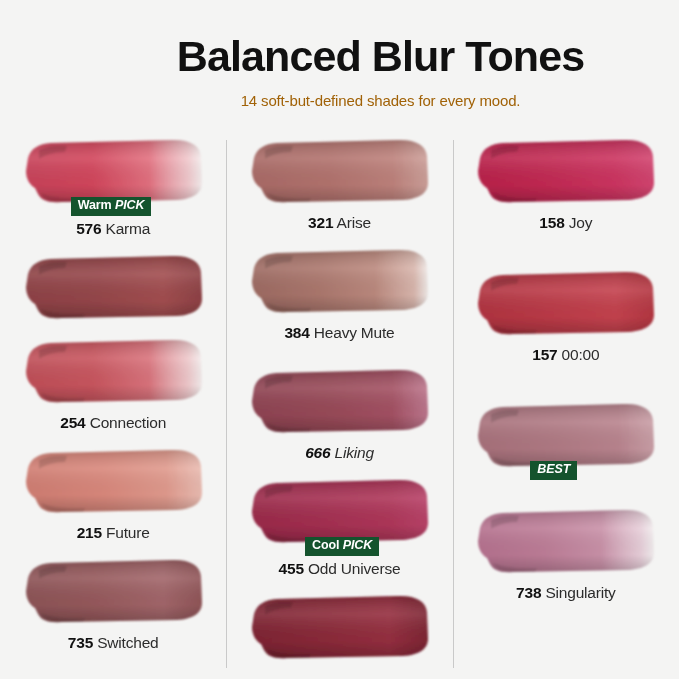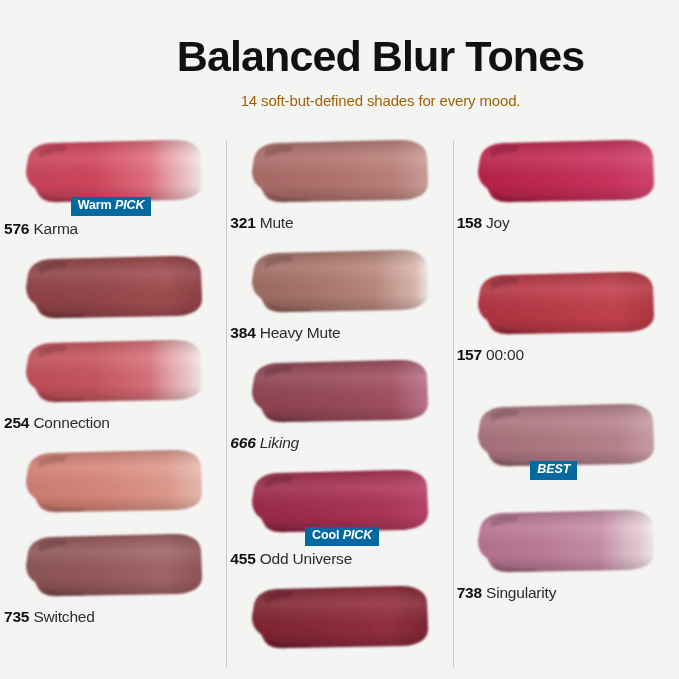--- a/index.html
+++ b/index.html
@@ -86,33 +86,34 @@
     position: absolute;
     left: 0;
     top: 0;
     width: 185px;
     height: 70px;
   }
   .swatch svg { display: block; }
 
   .badge {
     position: absolute;
-    background: #0369a1;
+    background: #14532d;
     color: #ffffff;
     font-size: 12.5px;
     font-weight: 700;
     letter-spacing: -0.1px;
     padding: 2px 7px 3px 7px;
     white-space: nowrap;
     line-height: 1.1;
     z-index: 4;
   }
   .badge .ital { font-style: italic; }
 
   .caption {
+    text-align: center;
     font-size: 15.5px;
     color: #1e1e1e;
     letter-spacing: -0.2px;
     white-space: nowrap;
   }
   .caption .code {
     font-weight: 700;
     color: #111111;
   }
   .caption .nm {
@@ -255,20 +256,21 @@
                 </defs>
                 <g filter="url(#g3b)">
                   <path d="M7,22 C10,12 18,8 30,7 L150,4 C168,3 179,9 180,20 L181,45 C182,57 172,63 156,64 L40,66 C27,67 20,64 17,58 L14,52 C10,50 5,44 5,35 Z" fill="url(#g3)"></path>
                   <path d="M7,22 C10,12 18,8 30,7 L150,4 C168,3 179,9 180,20 L181,45 C182,57 172,63 156,64 L40,66 C27,67 20,64 17,58 L14,52 C10,50 5,44 5,35 Z" fill="url(#g3v)"></path>
                   <path d="M18,14 C26,10 36,9 46,10 L44,16 C33,16 24,19 18,23 Z" fill="#000" opacity="0.13"></path>
                   <path d="M20,57 C32,62 50,63 64,62 L62,66 L38,66 C28,66 22,62 20,57 Z" fill="#000" opacity="0.10"></path>
                 </g>
               </svg>
             </div>
           </div>
+          <div class="caption" style="margin-top: 8px;"><span class="code">215</span> <span class="nm">Future</span></div>
         </div>
         <div class="shade" style="margin-bottom: 14px;">
           <div class="swatch-wrap">
             <div class="swatch">
               <svg width="185" height="70" viewBox="0 0 185 70" xmlns="http://www.w3.org/2000/svg">
                 <defs>
                   <linearGradient id="g4" x1="0" y1="0" x2="1" y2="0">
                     <stop offset="0%" stop-color="#8c5356"></stop>
                     <stop offset="40%" stop-color="#96595c"></stop>
                     <stop offset="78%" stop-color="#a2666a"></stop>
@@ -320,23 +322,23 @@
                 </defs>
                 <g filter="url(#g5b)">
                   <path d="M7,22 C10,12 18,8 30,7 L150,4 C168,3 179,9 180,20 L181,45 C182,57 172,63 156,64 L40,66 C27,67 20,64 17,58 L14,52 C10,50 5,44 5,35 Z" fill="url(#g5)"></path>
                   <path d="M7,22 C10,12 18,8 30,7 L150,4 C168,3 179,9 180,20 L181,45 C182,57 172,63 156,64 L40,66 C27,67 20,64 17,58 L14,52 C10,50 5,44 5,35 Z" fill="url(#g5v)"></path>
                   <path d="M18,14 C26,10 36,9 46,10 L44,16 C33,16 24,19 18,23 Z" fill="#000" opacity="0.13"></path>
                   <path d="M20,57 C32,62 50,63 64,62 L62,66 L38,66 C28,66 22,62 20,57 Z" fill="#000" opacity="0.10"></path>
                 </g>
               </svg>
             </div>
           </div>
-          <div class="caption" style="margin-top: 8px;"><span class="code">321</span> <span class="nm">Mute</span></div>
-        </div>
-        <div class="shade" style="margin-bottom: 14px;">
+          <div class="caption" style="margin-top: 8px;"><span class="code">321</span> <span class="nm">Arise</span></div>
+        </div>
+        <div class="shade" style="margin-bottom: 24px;">
           <div class="swatch-wrap">
             <div class="swatch">
               <svg width="185" height="70" viewBox="0 0 185 70" xmlns="http://www.w3.org/2000/svg">
                 <defs>
                   <linearGradient id="g6" x1="0" y1="0" x2="1" y2="0">
                     <stop offset="0%" stop-color="#9d6a62"></stop>
                     <stop offset="38%" stop-color="#ab776d"></stop>
                     <stop offset="70%" stop-color="#bb897e"></stop>
                     <stop offset="92%" stop-color="#cfa195" stop-opacity="0.75"></stop>
                     <stop offset="100%" stop-color="#cfa195" stop-opacity="0.12"></stop>

